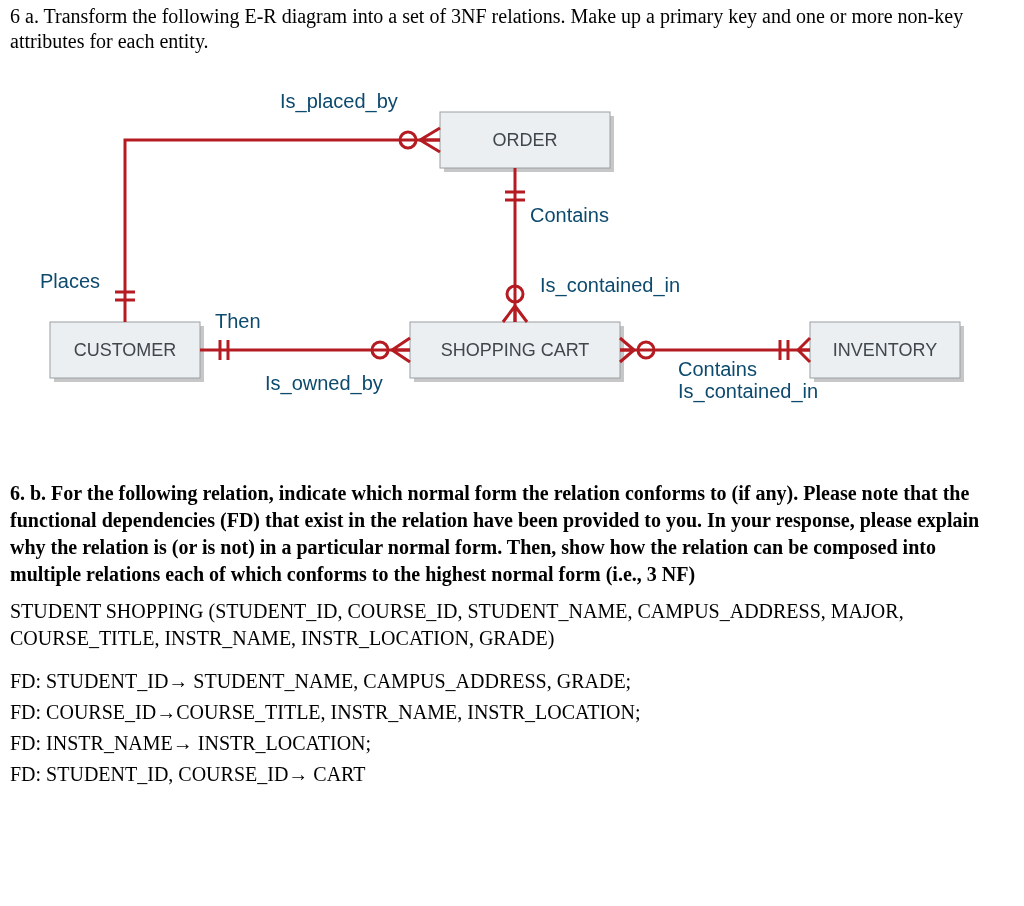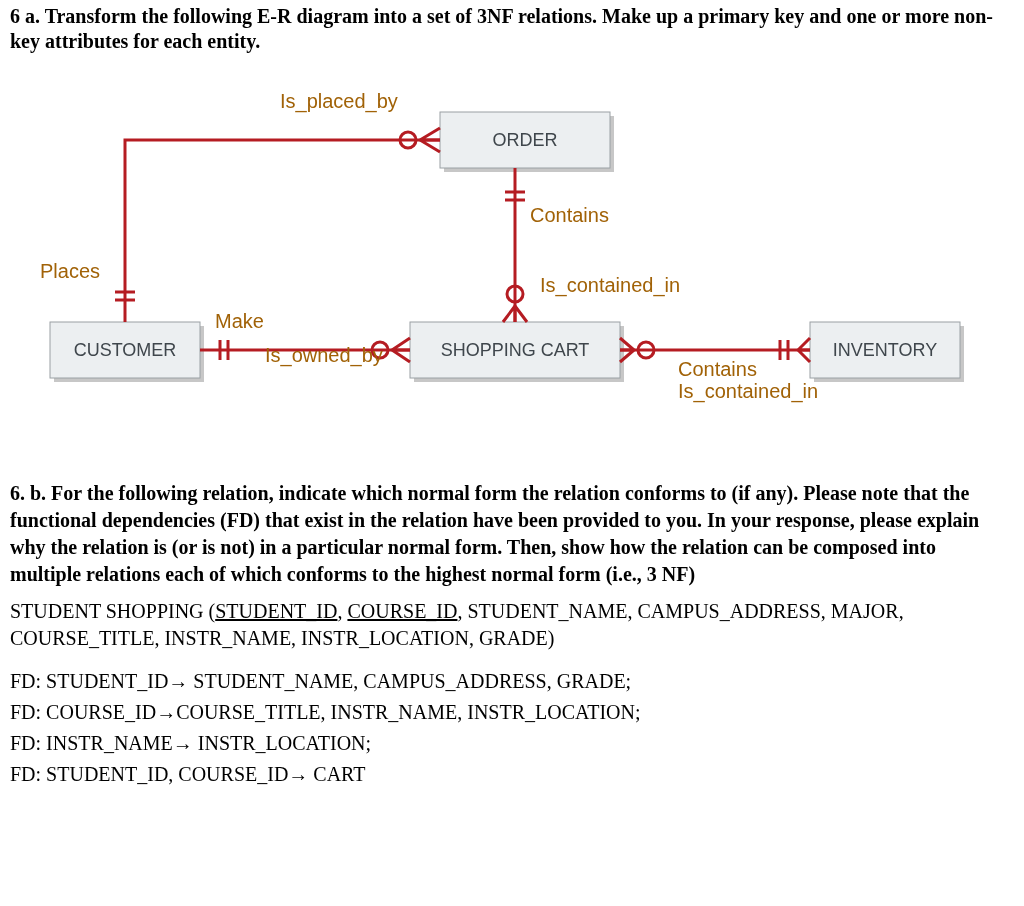--- a/index.html
+++ b/index.html
@@ -1,27 +1,27 @@
 <!DOCTYPE html>
 <html><head>
 <meta charset="utf-8">
 <style>
   html,body{margin:0;padding:0;font-family:"Times New Roman",Times,serif;color:#000;background:#fff}
   body{width:1024px;height:906px;box-sizing:border-box;padding:4px 10px}
-  .q{font-weight:700;font-size:20px;line-height:1.25;margin-bottom:18px}
+  .q{font-weight:400;font-size:20px;line-height:1.25;margin-bottom:18px}
   .diagram{position:relative;width:990px;height:380px;margin:12px 0 28px 0}
-  .lbl{position:absolute;font-family:Helvetica,Arial,sans-serif;font-size:20px;color:#a16207;white-space:nowrap}
+  .lbl{position:absolute;font-family:Helvetica,Arial,sans-serif;font-size:20px;color:#0c4a6e;white-space:nowrap}
   svg.g{position:absolute;left:0;top:0;width:990px;height:380px}
   .rel{fill:none;stroke:#b51c22;stroke-width:3}
   .eb{fill:#eceff1;stroke:#9aa0a4;stroke-width:1}
   .sh{fill:rgba(0,0,0,.22)}
   .txt{font-family:Helvetica,Arial,sans-serif;font-size:18px;fill:#3f464c}
   .body{font-size:20px;line-height:1.35}
   .bold{font-weight:700}
-  .ul{text-decoration:underline}
+  .ul{}
   p{margin:0 13px 10px 0}
 </style>
 </head>
 <body>
 
 <div class="q">6 a. Transform the following E-R diagram into a set of 3NF relations.  Make up a primary key and one or more non-key attributes for each entity.</div>
 
 <div class="diagram">
   <svg class="g" viewBox="0 0 990 380">
 
@@ -59,23 +59,23 @@
     <path class="rel" d="M505 234 L493 250 M505 234 L505 250 M505 234 L517 250"></path>
 
     <path class="rel" d="M610 278 L800 278"></path>
     <circle cx="636" cy="278" r="8" fill="none" stroke="#b51c22" stroke-width="3"></circle>
     <path class="rel" d="M624 278 L610 266 M624 278 L610 278 M624 278 L610 290"></path>
     <path class="rel" d="M770 268 L770 288 M778 268 L778 288"></path>
     <path class="rel" d="M788 278 L800 266 M788 278 L800 278 M788 278 L800 290"></path>
   </svg>
 
   <div class="lbl" style="left:270px;top:18px">Is_placed_by</div>
-  <div class="lbl" style="left:30px;top:188px">Places</div>
-  <div class="lbl" style="left:205px;top:238px">Make</div>
-  <div class="lbl" style="left:255px;top:272px">Is_owned_by</div>
+  <div class="lbl" style="left:30px;top:198px">Places</div>
+  <div class="lbl" style="left:205px;top:238px">Then</div>
+  <div class="lbl" style="left:255px;top:300px">Is_owned_by</div>
   <div class="lbl" style="left:520px;top:132px">Contains</div>
   <div class="lbl" style="left:530px;top:202px">Is_contained_in</div>
   <div class="lbl" style="left:668px;top:286px">Contains</div>
   <div class="lbl" style="left:668px;top:308px">Is_contained_in</div>
 </div>
 
 <p class="body bold">6. b. For the following relation, indicate which normal form the relation conforms to (if any). Please note that the functional dependencies (FD) that exist in the relation have been provided to you. In your response, please explain why the relation is (or is not) in a particular normal form. Then, show how the relation can be composed into multiple relations each of which conforms to the highest normal form (i.e., 3 NF)</p>
 
 <p class="body">
   <span>STUDENT SHOPPING</span> (<span class="ul">STUDENT_ID</span>, <span class="ul">COURSE_ID</span><span>, STUDENT_NAME, CAMPUS_ADDRESS, MAJOR, COURSE_TITLE, INSTR_NAME, INSTR_LOCATION, GRADE)</span>

